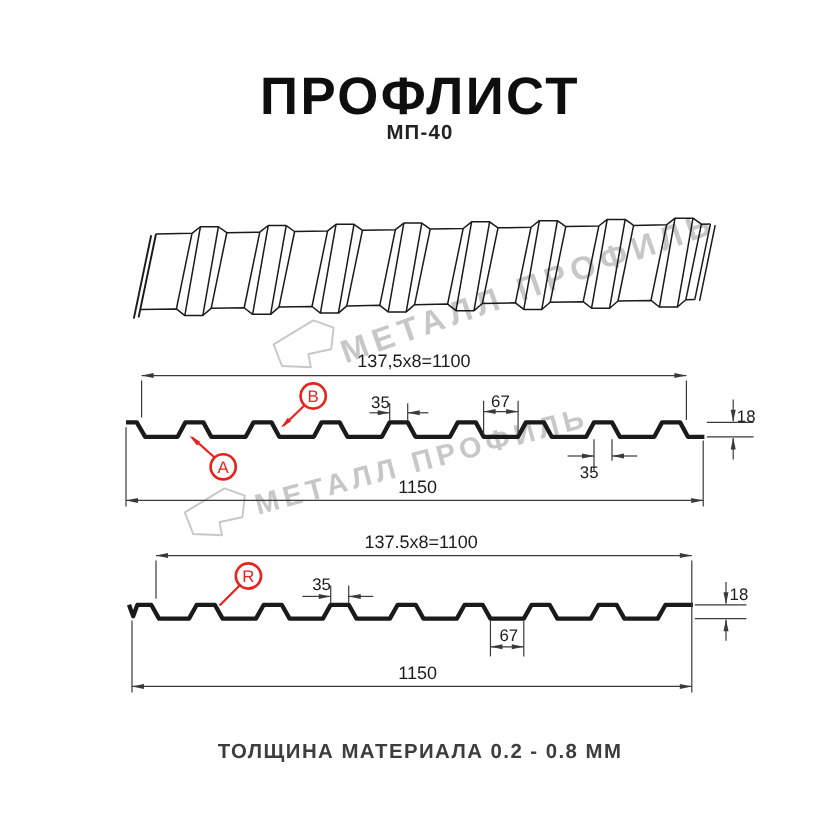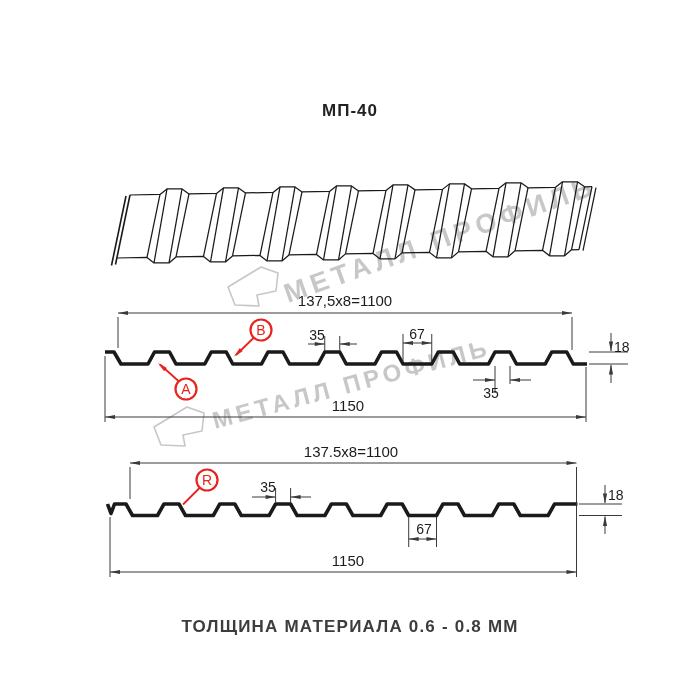--- a/index.html
+++ b/index.html
@@ -17,20 +17,21 @@
   .dimbig{font-size:15px;fill:#1c1c1c;}
   .redletter{font-size:14px;fill:var(--red,#e8231e);}
   .wmtext{font-weight:bold;fill:var(--wm,#c7c7c7);}
   .wm1{font-size:27px;letter-spacing:5px;}
   .wm2{font-size:24px;letter-spacing:4px;}
 </style>
 </head>
 <body>
 
 <div id="page">
+  <div id="title">ПРОФЛИСТ</div>
   <div id="subtitle">МП-40</div>
 
   <svg id="scene" width="700" height="700" viewBox="0 0 700 700">
 
     <g id="g-wm">
       <text class="wmtext wm1" transform="translate(288,303) rotate(-19.5)">МЕТАЛЛ ПРОФИЛЬ</text>
       <text class="wmtext wm2" transform="translate(215,429) rotate(-15)">МЕТАЛЛ ПРОФИЛЬ</text>
     </g>
 
     <g id="g-logos">
@@ -163,14 +164,14 @@
     <text class="redletter" x="261" y="335" text-anchor="middle">B</text>
 
     <text class="dimbig" x="351" y="457" text-anchor="middle">137.5x8=1100</text>
     <text class="dim" x="268" y="492" text-anchor="middle">35</text>
     <text class="dim" x="424" y="534" text-anchor="middle">67</text>
     <text class="dim" x="608" y="500" text-anchor="start">18</text>
     <text class="dimbig" x="348" y="566" text-anchor="middle">1150</text>
     <text class="redletter" x="207" y="485" text-anchor="middle">R</text>
   </svg>
 
-  <div id="footer">ТОЛЩИНА МАТЕРИАЛА 0.6 - 0.8 ММ</div>
+  <div id="footer">ТОЛЩИНА МАТЕРИАЛА 0.2 - 0.8 ММ</div>
 </div>
 
 </body></html>

